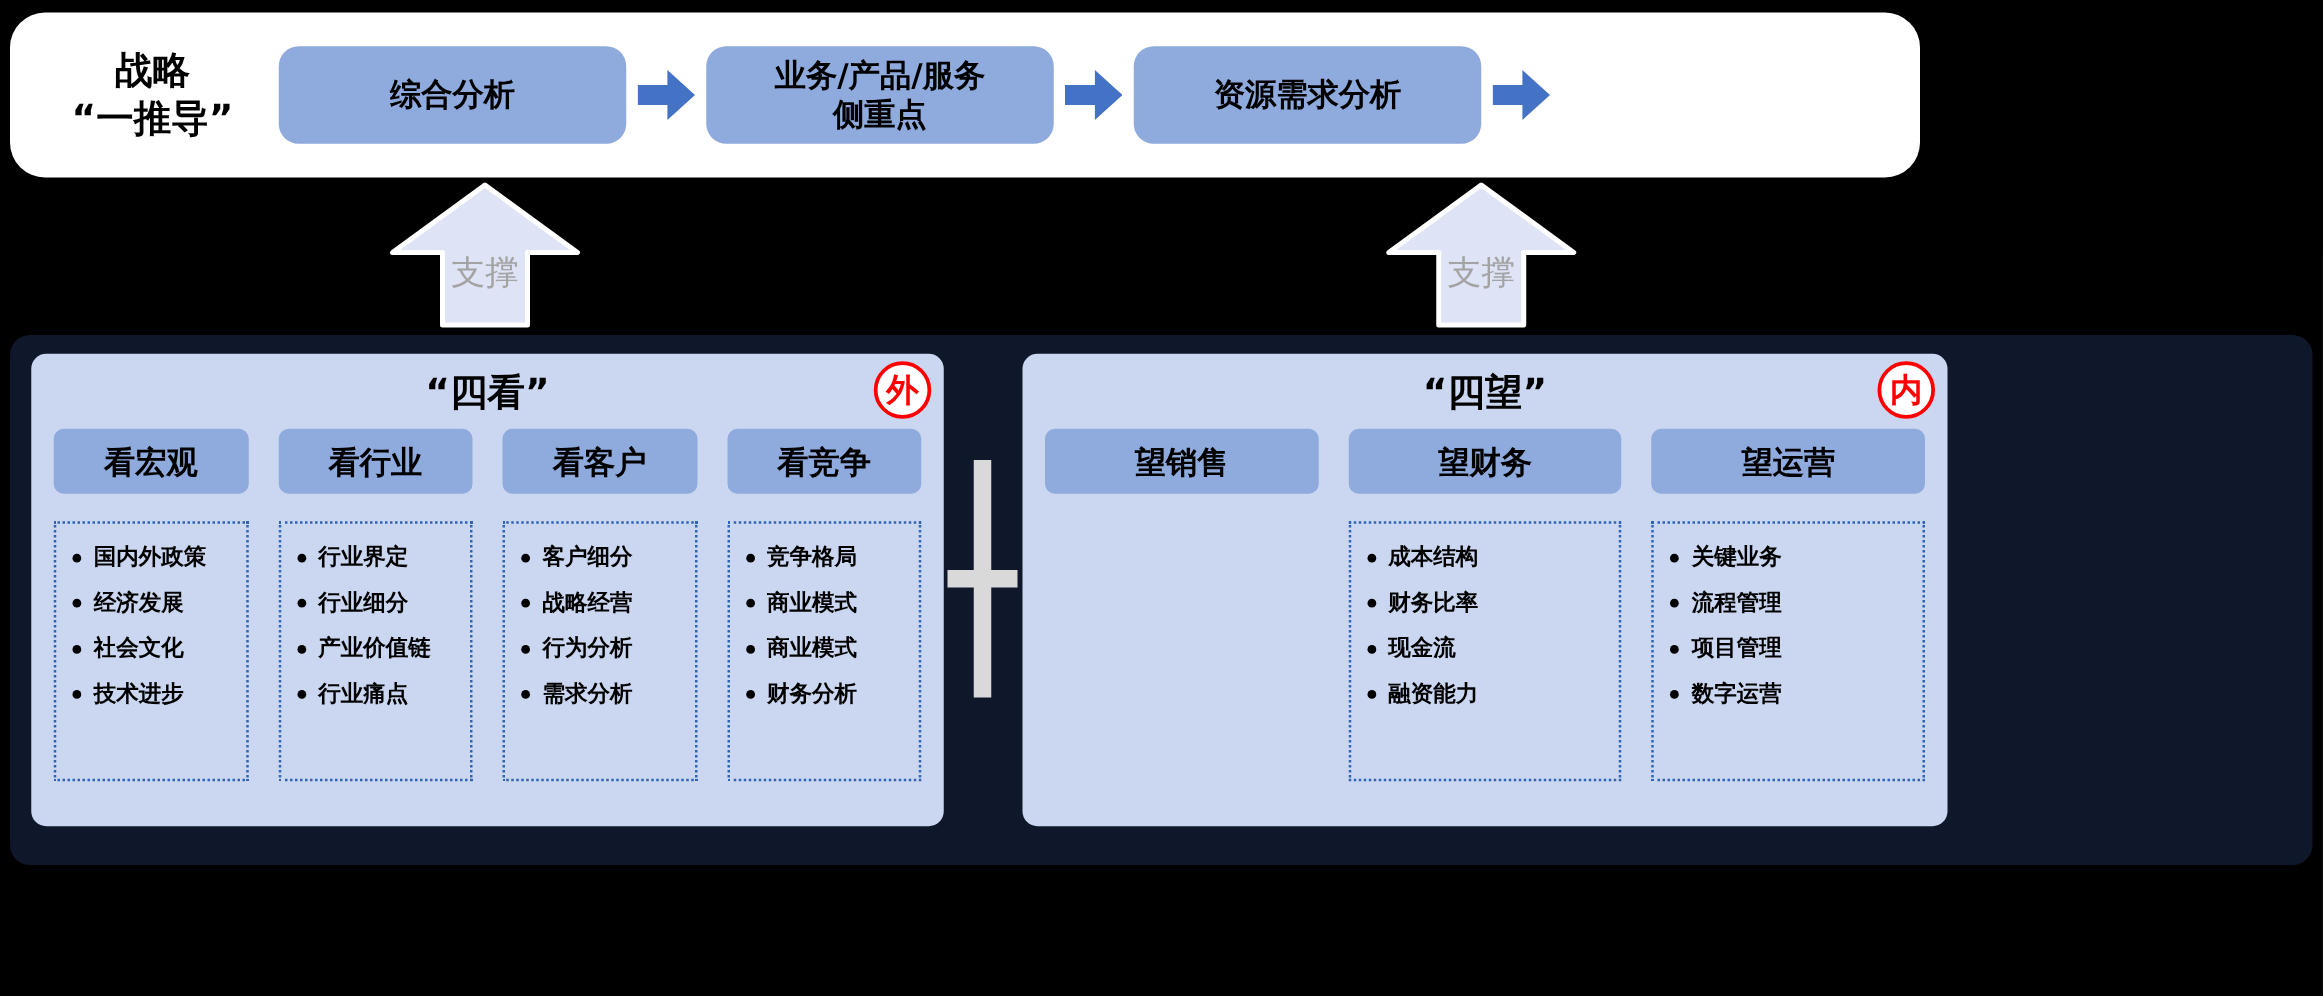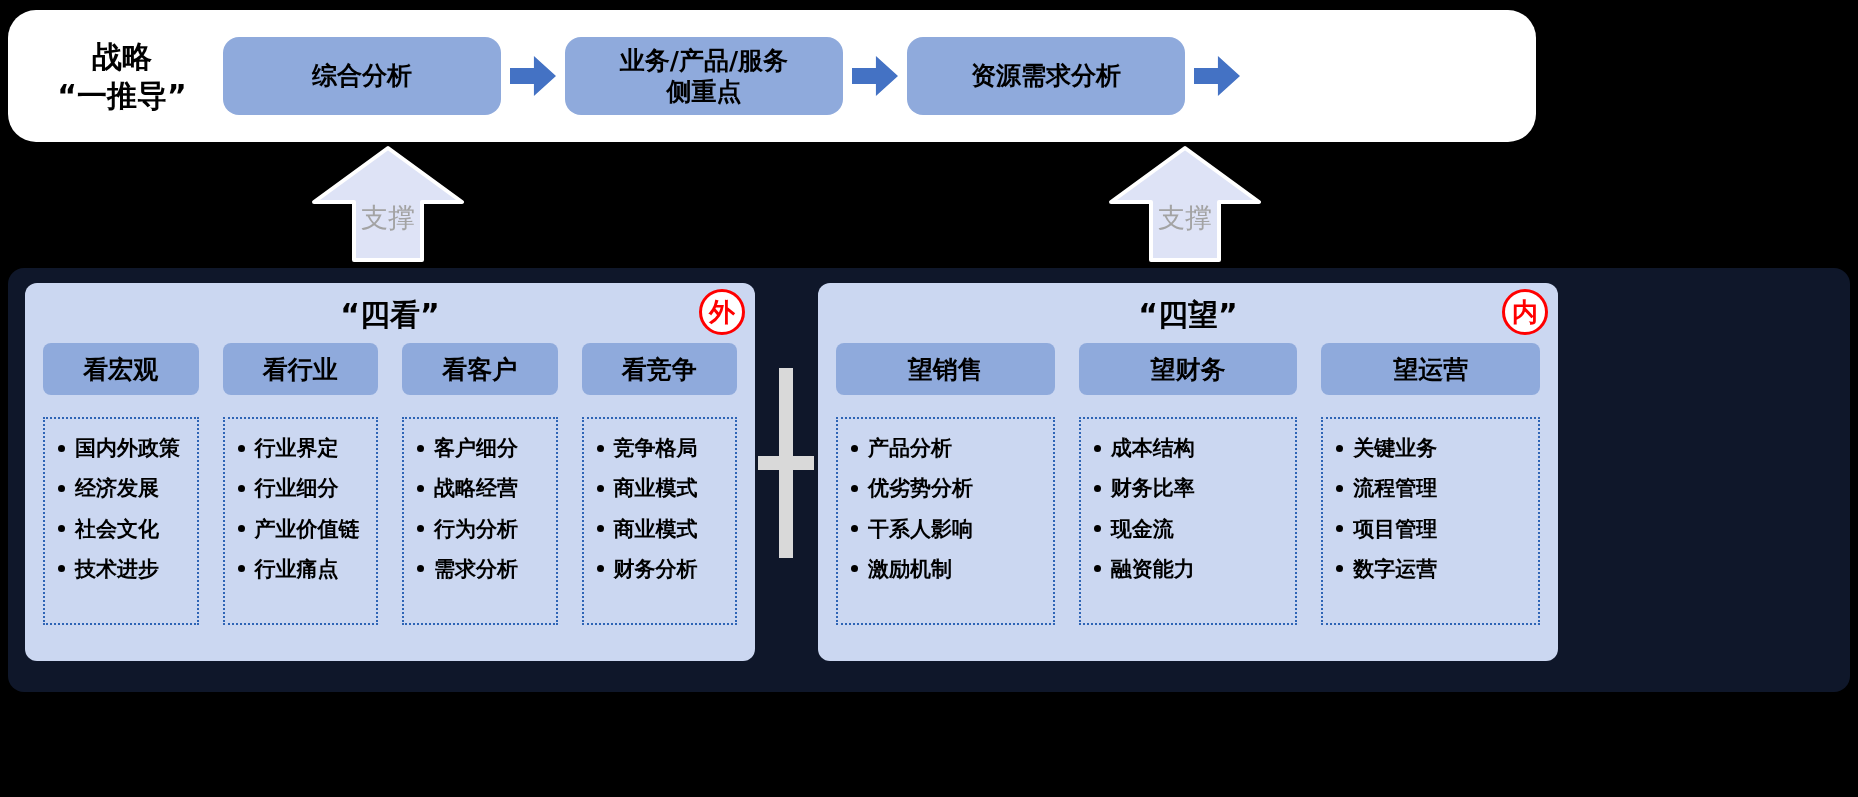--- a/index.html
+++ b/index.html
@@ -70,21 +70,21 @@
     height:52px; background:#8FAADC; border-radius:8px;
     display:flex; align-items:center; justify-content:center;
     font-size:25px; font-weight:bold;
   }
   .col-box {
     margin-top:22px; height:208px;
     border:2px dotted #2E64B5;
     padding:16px 6px 0 13px;
     display:flex; flex-direction:column; gap:14px;
   }
-  .item { display:flex; align-items:center; font-size:21px; font-weight:600; line-height:1.25; }
+  .item { display:flex; align-items:center; font-size:18px; font-weight:600; line-height:1.25; }
   .dot  { width:7px; height:7px; border-radius:50%; background:#000; flex:none; margin-right:10px; }
 
   
   .plus { position:absolute; left:748px; top:100px; width:60px; height:190px; }
   .plus-v { position:absolute; left:23px; top:0; width:14px; height:190px; background:#D9D9D9; }
   .plus-h { position:absolute; left:2px;  top:88px; width:56px; height:14px; background:#D9D9D9; }
 </style>
 </head>
 <body>
 
@@ -223,38 +223,20 @@
       <div class="plus-h"></div>
     </div>
 
     <div class="panel panel-right">
       <div class="panel-title">“四望”</div>
       <div class="badge">内</div>
       <div class="cols">
 
         <div class="col">
           <div class="col-header">望销售</div>
-          <div class="col-box">
-            <div class="item">
-                <span class="dot"></span>
-                <span>产品分析</span>
-              </div>
-            <div class="item">
-                <span class="dot"></span>
-                <span>优劣势分析</span>
-              </div>
-            <div class="item">
-                <span class="dot"></span>
-                <span>干系人影响</span>
-              </div>
-            <div class="item">
-                <span class="dot"></span>
-                <span>激励机制</span>
-              </div>
-          </div>
         </div>
 
         <div class="col">
           <div class="col-header">望财务</div>
           <div class="col-box">
             <div class="item">
                 <span class="dot"></span>
                 <span>成本结构</span>
               </div>
             <div class="item">

